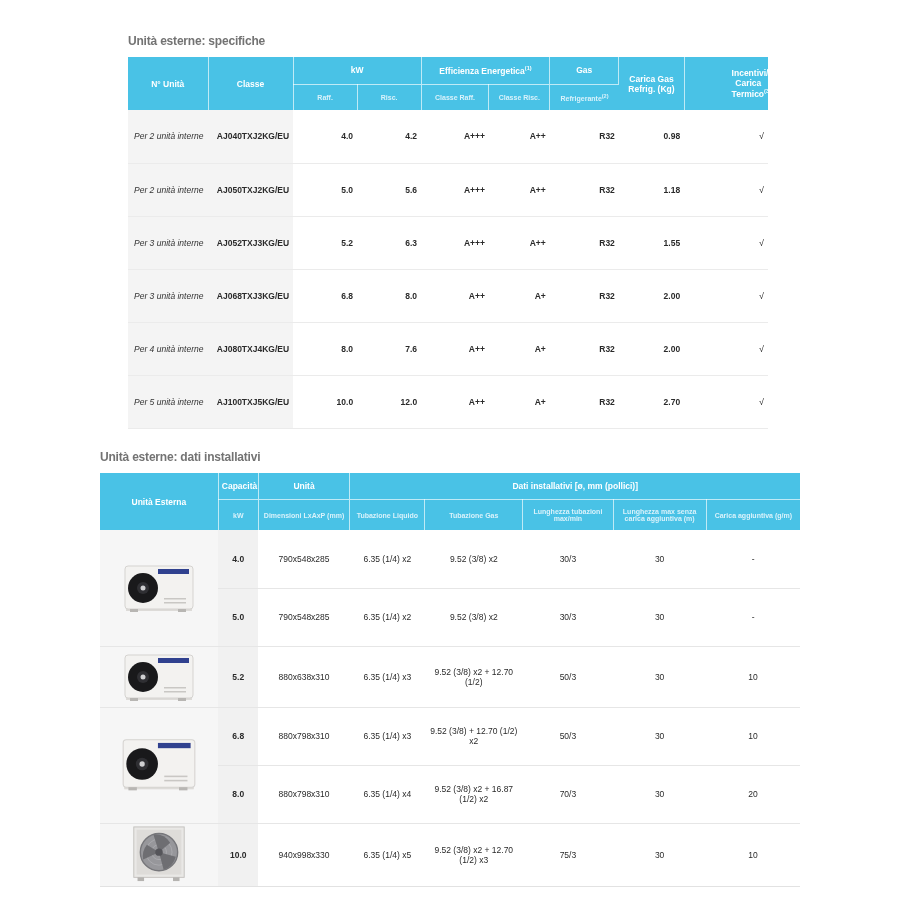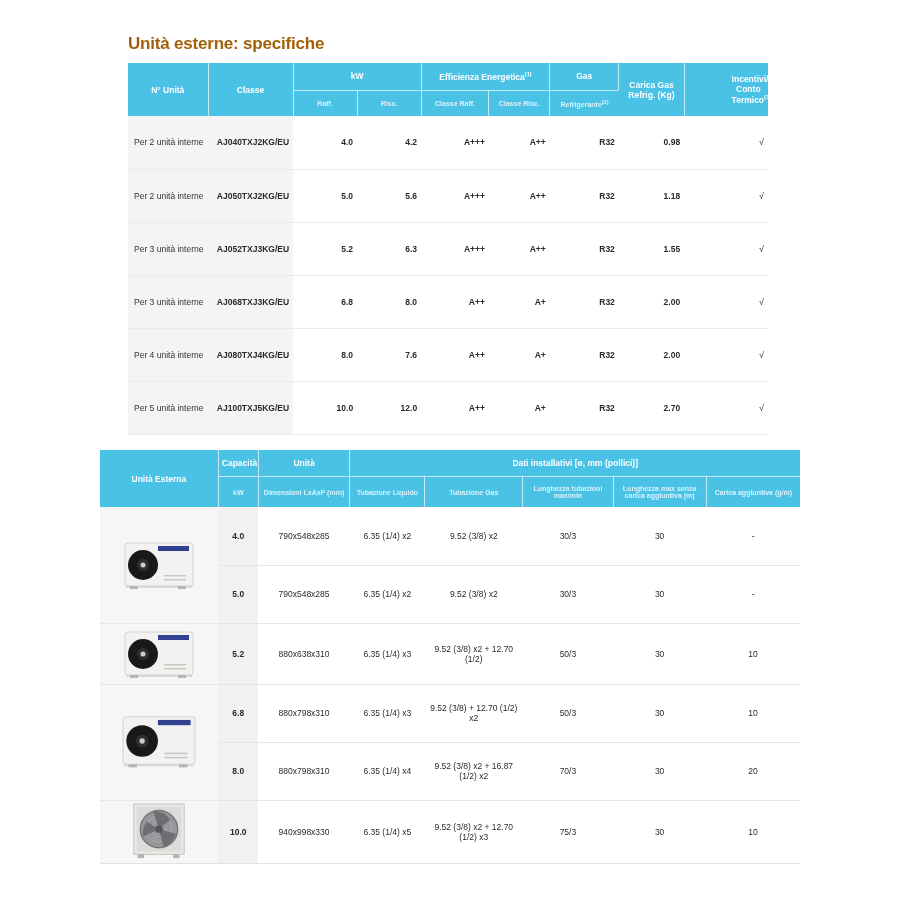--- a/index.html
+++ b/index.html
@@ -1,42 +1,42 @@
 <!DOCTYPE html>
 <html><head>
 <meta charset="utf-8">
 <style>
   * { margin:0; padding:0; box-sizing:border-box; }
   html,body { width:900px; height:900px; background:#ffffff; overflow:hidden;
               font-family:"Liberation Sans", sans-serif; }
   .wrap { position:absolute; }
   .t1-wrap { left:128px; top:34px; width:640px; }
   .t2-wrap { left:100px; top:450px; width:700px; }
-  .sec-title { font-size:17px; font-weight:bold; color:#a16207; letter-spacing:-0.2px; margin-bottom:9px; }
+  .sec-title { font-size:12px; font-weight:bold; color:#737373; letter-spacing:-0.2px; margin-bottom:9px; }
 
   table { width:100%; border-collapse:collapse; table-layout:fixed; border-bottom:1px solid #e2e2e2; }
 
   
   thead th { background:#49c2e6; color:#ffffff; font-weight:bold; font-size:8.5px;
              text-align:center; vertical-align:middle; padding:8px 3px;
              border-right:1px solid rgba(255,255,255,0.65); }
   thead th:last-child { border-right:none; }
   thead tr.h2 th { border-top:1px solid rgba(255,255,255,0.65); }
   thead th.sub { font-weight:bold; color:#d9f2fb; font-size:7px; }
   thead tr.h1 th { height:19px; }
   thead tr.h2 th { height:17px; }
   .t2-wrap thead tr.h2 th { height:30px; }
   sup.fn { font-size:5.5px; vertical-align:super; }
 
   
   tbody td { font-size:8.5px; color:#2a2a2a; text-align:center; vertical-align:middle;
              padding:2px 4px; background:#ffffff; }
   .t1-wrap tbody td { height:53px; border-bottom:1px solid #ebebeb;text-align:right; }
   .t1-wrap td.graycell { background:#f4f4f4; }
-  .t1-wrap td.rowlabel { text-align:left; padding-left:6px; font-weight:normal; color:#333; }
+  .t1-wrap td.rowlabel { text-align:left; padding-left:6px; font-weight:normal; color:#333;font-style:italic; }
   .t1-wrap td.model { font-weight:bold; }
   .t1-wrap td.val { font-weight:bold; }
   .t1-wrap td.chk { font-weight:normal; font-size:9px; }
 
   .t2-wrap tbody td { height:58px; }
   .t2-wrap tbody tr:not(:first-child) td { border-top:1px solid #e6e6e6; }
   .t2-wrap td.imgcell { background:#f6f6f6; }
   .t2-wrap td.capcell { background:#f1f1f1; font-weight:bold; }
   .line2 { display:block;margin-left:44px; }
 </style>
@@ -60,21 +60,21 @@
     <thead>
       <tr class="h1">
         <th rowspan="2">N° Unità</th>
         <th rowspan="2">Classe</th>
         <th colspan="2">kW</th>
         <th colspan="2"><span>Efficienza Energetica</span><sup class="fn">(1)</sup></th>
         <th>Gas</th>
         <th rowspan="2">Carica Gas Refrig. (Kg)</th>
         <th rowspan="2">
           <span class="line2">Incentivi/</span>
-          <span class="line2"><span>Conto Termico</span><sup class="fn">(3)</sup></span>
+          <span class="line2"><span>Carica Termico</span><sup class="fn">(3)</sup></span>
         </th>
       </tr>
       <tr class="h2">
         <th class="sub">Raff.</th>
         <th class="sub">Risc.</th>
         <th class="sub">Classe Raff.</th>
         <th class="sub">Classe Risc.</th>
         <th class="sub"><span>Refrigerante</span><sup class="fn">(2)</sup></th>
       </tr>
     </thead>
@@ -143,20 +143,21 @@
         <td class="val">A+</td>
         <td class="val">R32</td>
         <td class="val">2.70</td>
         <td class="chk">√</td>
       </tr>
     </tbody>
   </table>
 </div>
 
 <div class="wrap t2-wrap">
+  <div class="sec-title">Unità esterne: dati installativi</div>
   <table>
     <colgroup>
       <col style="width:16.9%">
         <col style="width:5.7%">
         <col style="width:13.1%">
         <col style="width:10.7%">
       <col style="width:14%">
         <col style="width:12.9%">
         <col style="width:13.3%">
         <col style="width:13.4%">

